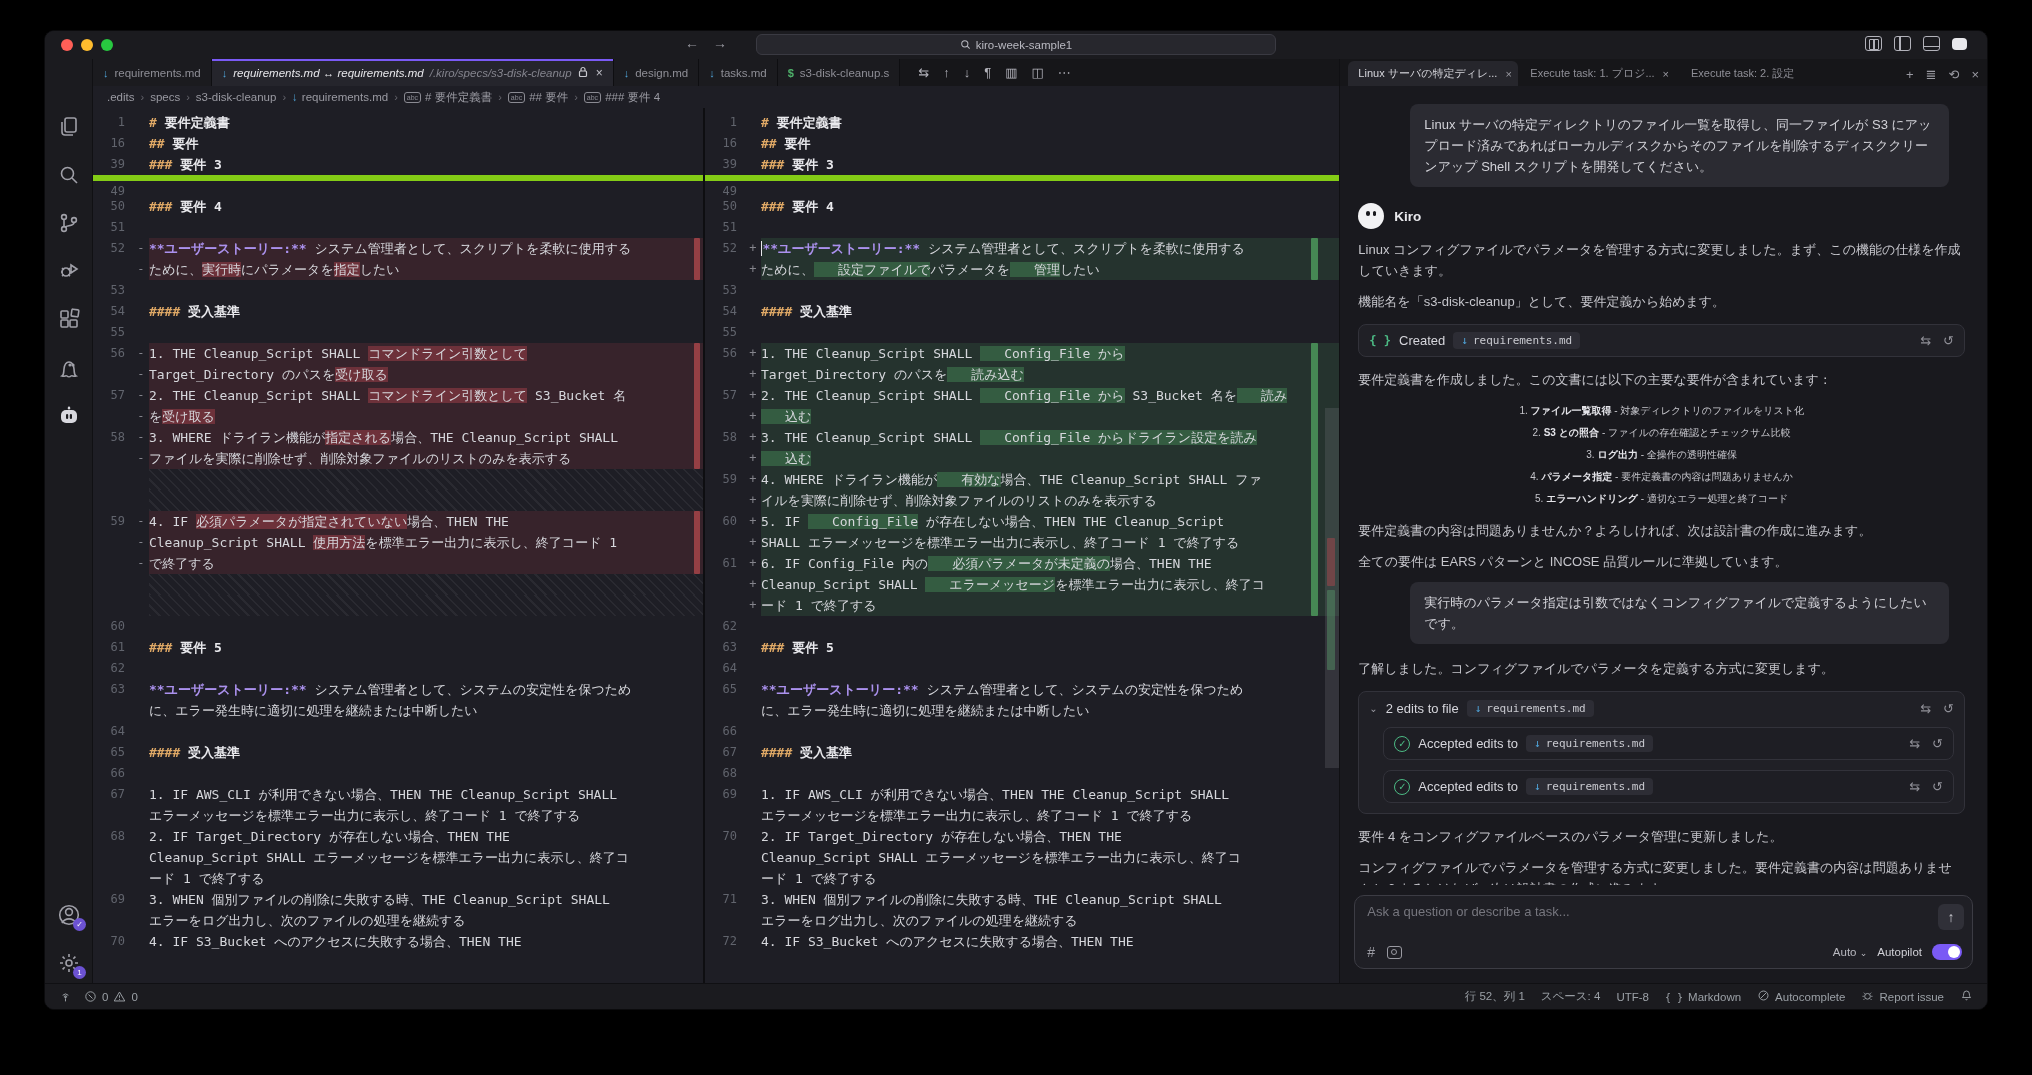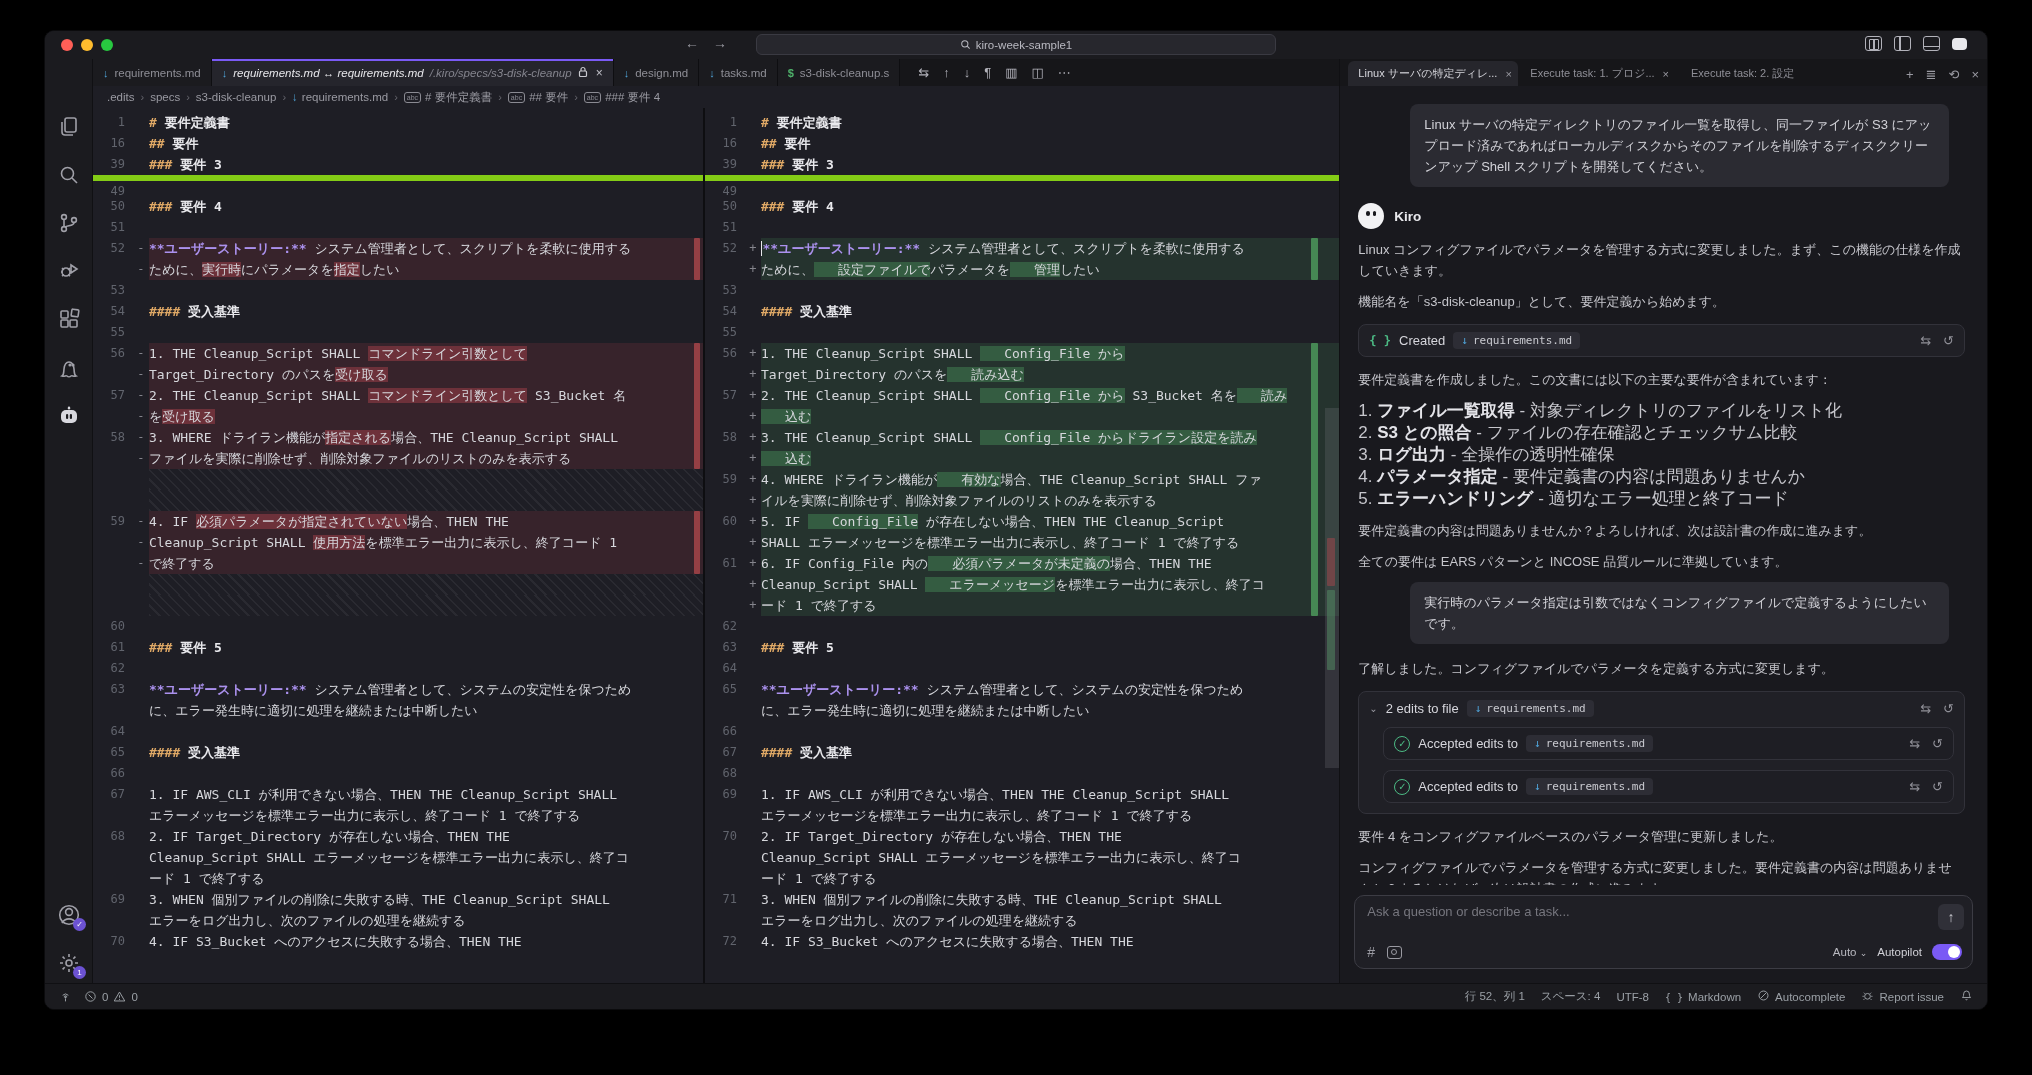--- a/index.html
+++ b/index.html
@@ -85,21 +85,21 @@
   .chat-scroll { flex:1; overflow:hidden; padding:14px 22px 0 18px; }
   .msg-user { margin:4px 16px 14px 52px; background:#2b2b32; border-radius:8px; padding:10px 14px;
               font-size:13px; line-height:21px; color:#d2d2d8; }
   .khead { display:flex; align-items:center; gap:10px; margin:16px 0 10px; }
   .kavatar { width:26px; height:26px; border-radius:50%; background:#f2f2f4; position:relative; }
   .kavatar::before, .kavatar::after { content:""; position:absolute; top:8px; width:3.5px; height:5px; border-radius:2px; background:#1a1a1e; }
   .kavatar::before{ left:8px; } .kavatar::after{ right:8px; }
   .kname { font-size:13.5px; font-weight:700; color:#e8e8ec; }
   .cp { font-size:13px; line-height:21px; color:#c6c6cc; margin:10px 0; }
   .col { margin:10px 0; }
-  .col .li { font-size:17px; line-height:22px; color:#c6c6cc; }
+  .col .li { font-size:10px; line-height:22px; color:#c6c6cc;text-align:center; }
   .col .li b { color:#e4e4e9; }
   .card { border:1px solid #32323a; background:#202026; border-radius:8px; padding:7px 10px;
           display:flex; align-items:center; gap:8px; margin:12px 0; font-size:13px; color:#d6d6dc; }
   .chip { background:#2d2d35; border-radius:4px; padding:2px 8px; font-family:"DejaVu Sans Mono", monospace;
           font-size:11px; color:#c9cad0; display:flex; align-items:center; gap:5px; }
   .card-ic { margin-left:auto; display:flex; gap:12px; color:#8f8f97; font-size:13px; }
   .gficon { color:#4cba84; font-weight:700; font-size:12px; font-family:"DejaVu Sans Mono",monospace; }
   .editscard { border:1px solid #32323a; background:#202026; border-radius:8px; margin:12px 0; padding:8px 10px; }
   .edhead { display:flex; align-items:center; gap:8px; font-size:13px; color:#d6d6dc; }
   .chev { color:#9a9aa2; font-size:10px; }

